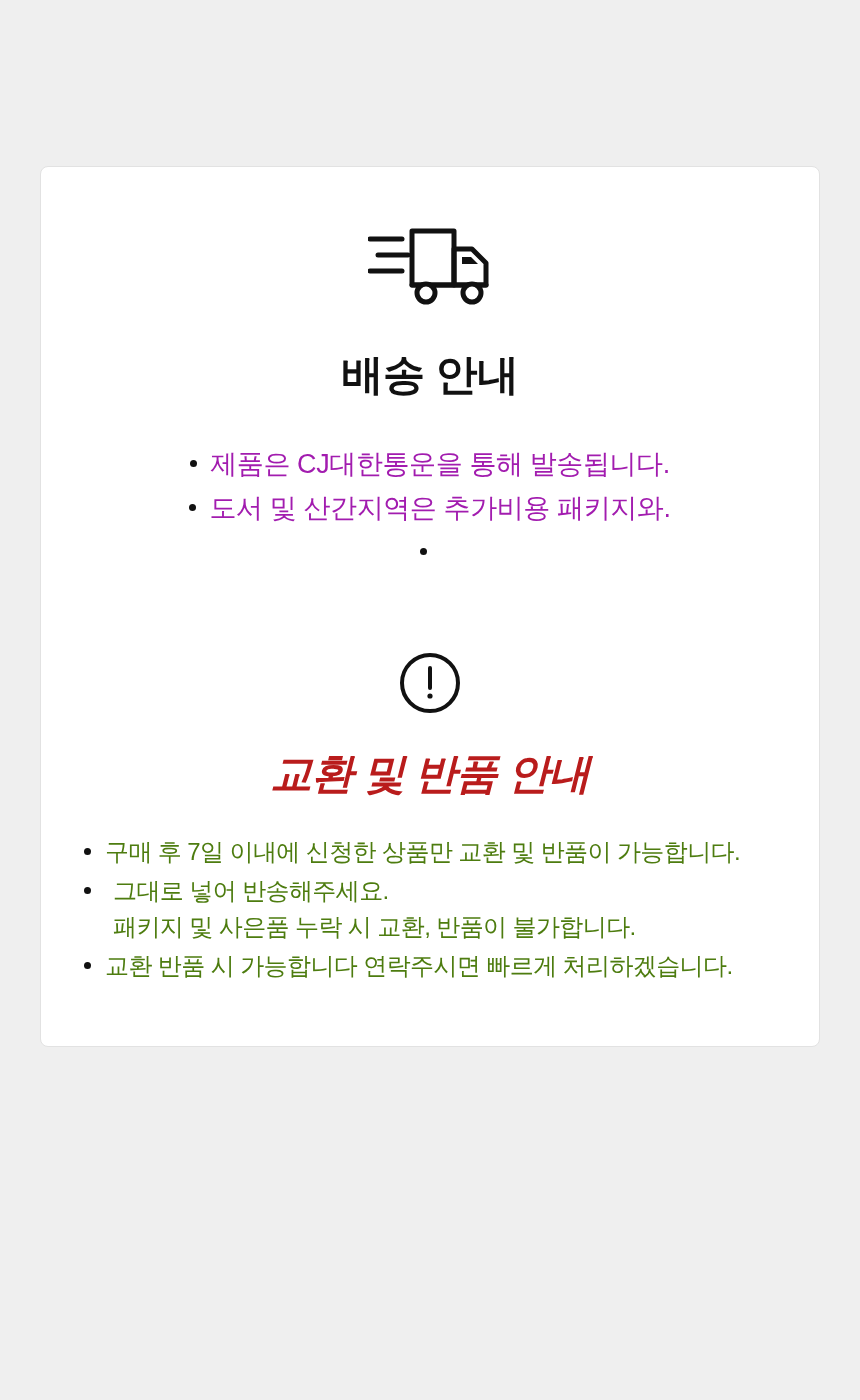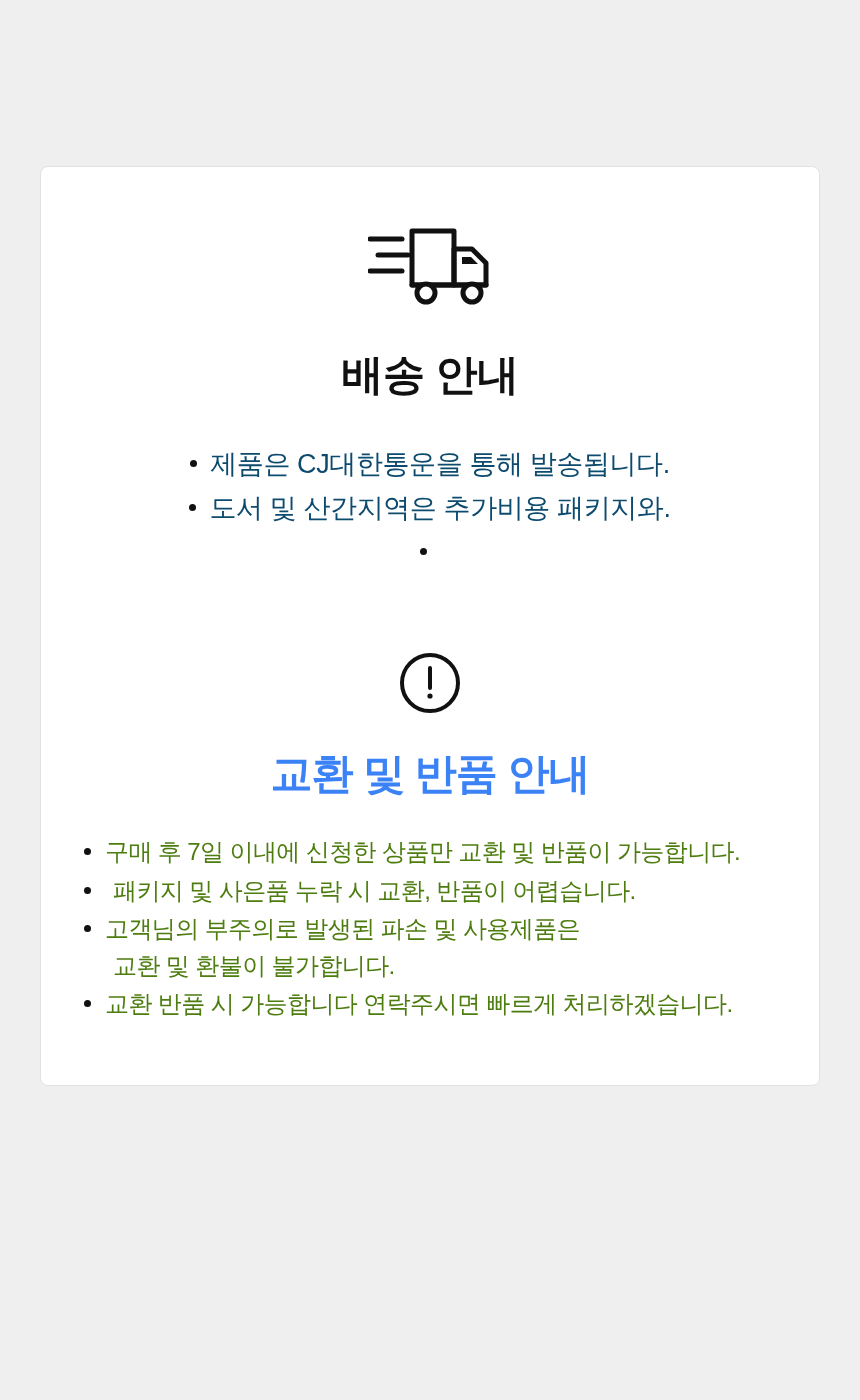--- a/index.html
+++ b/index.html
@@ -55,21 +55,21 @@
 
   .shipping-list {
     list-style: none;
     margin: 40px 0 0 0;
     padding: 0;
     text-align: center;
   }
   .shipping-list li {
     font-size: 27px;
     line-height: 1.62;
-    color: #0c4a6e;
+    color: #a21caf;
     letter-spacing: -0.4px;
     position: relative;
     display: block;
   }
   .shipping-list li .bullet {
     display: inline-block;
     width: 7px;
     height: 7px;
     border-radius: 50%;
     background: #111111;
@@ -92,21 +92,22 @@
   .warn-icon {
     display: block;
   }
 
   .exchange-title {
     text-align: center;
     font-size: 42px;
     font-weight: 700;
     letter-spacing: -1px;
     margin: 28px 0 5px 0;
-    color: #3b82f6;
+    color: #b91c1c;
+    font-style: italic;
   }
 
   .exchange-list {
     list-style: none;
     margin: 32px 0 0 0;
     padding: 0 0 0 4px;
   }
   .exchange-list > li {
     position: relative;
     padding-left: 24px;
@@ -179,25 +180,22 @@
       </span>
     </div>
 
     <h2 class="exchange-title">교환 및 반품 안내</h2>
 
     <ul class="exchange-list">
       <li>
         <span>구매 후 7일 이내에 신청한 상품만 교환 및 반품이 가능합니다.</span>
       </li>
       <li>
-        <span class="sub-line">패키지 및 사은품 누락 시 교환, 반품이 어렵습니다.</span>
-      </li>
-      <li>
-        <span>고객님의 부주의로 발생된 파손 및 사용제품은</span>
-        <span class="sub-line">교환 및 환불이 불가합니다.</span>
+        <span class="sub-line">그대로 넣어 반송해주세요.</span>
+        <span class="sub-line">패키지 및 사은품 누락 시 교환, 반품이 불가합니다.</span>
       </li>
       <li>
         <span>교환 반품 시 가능합니다 연락주시면 빠르게 처리하겠습니다.</span>
       </li>
     </ul>
 
   </div>
 </div>
 
 </body></html>

